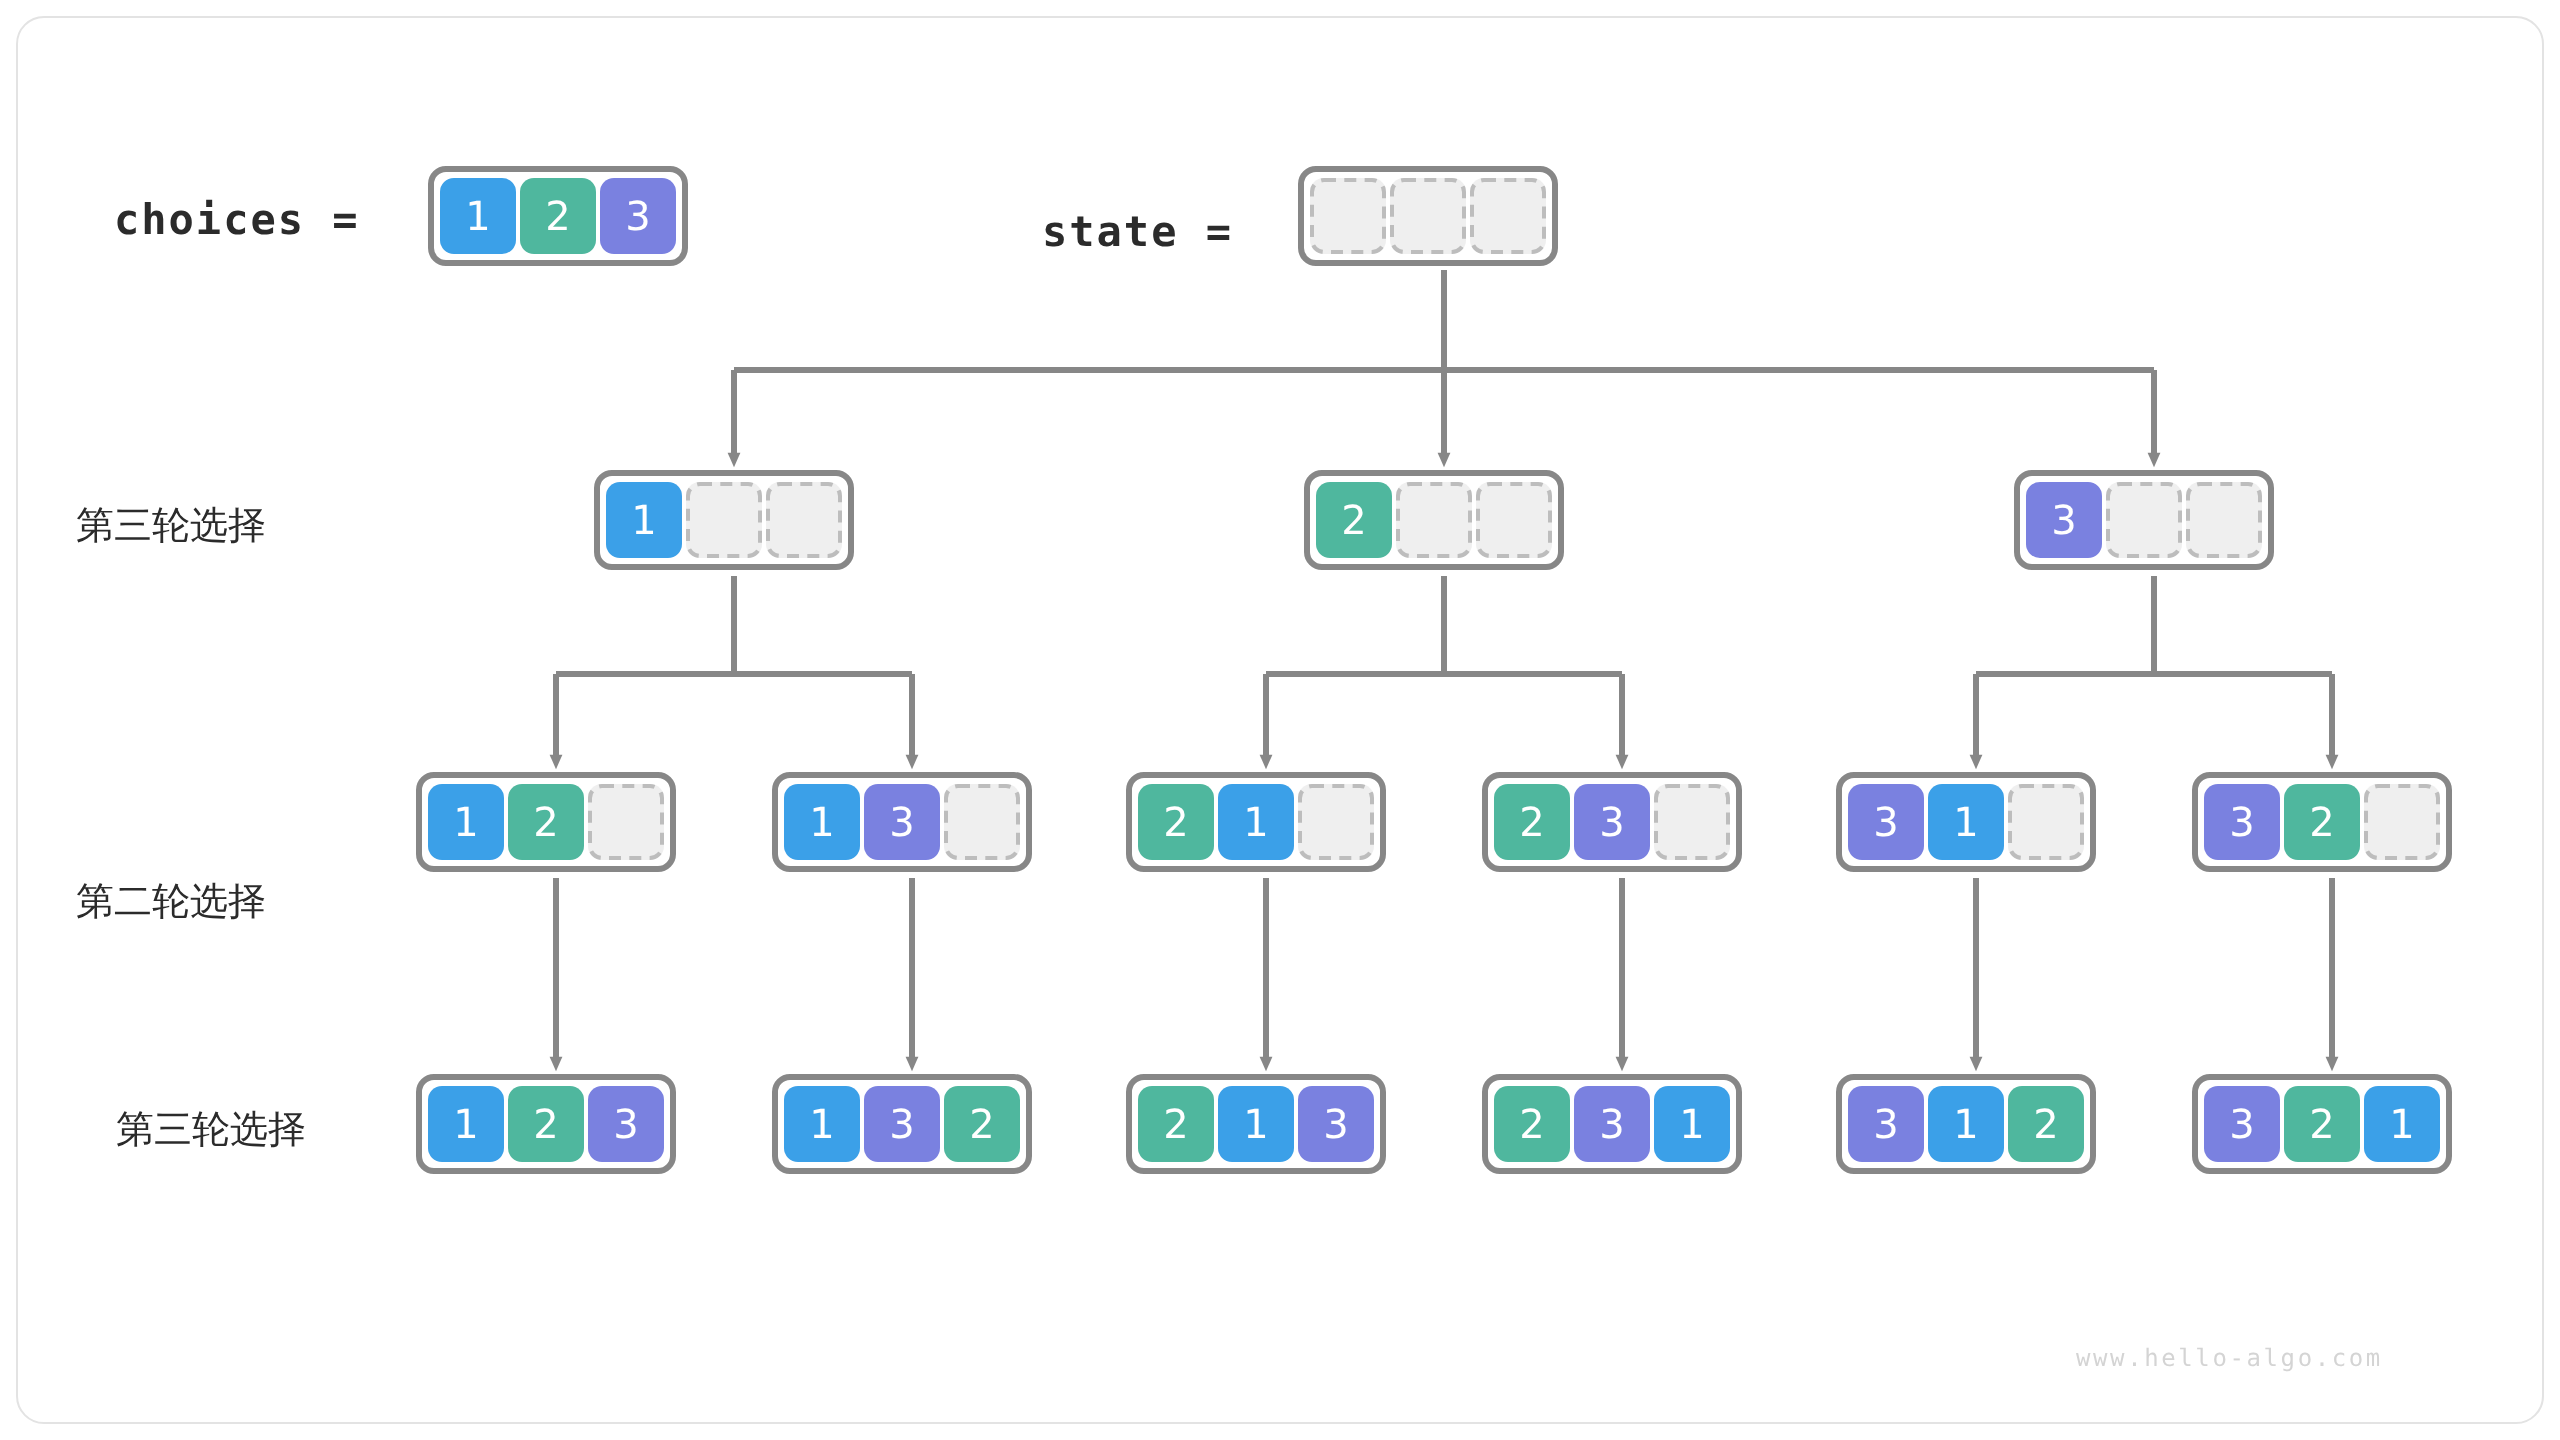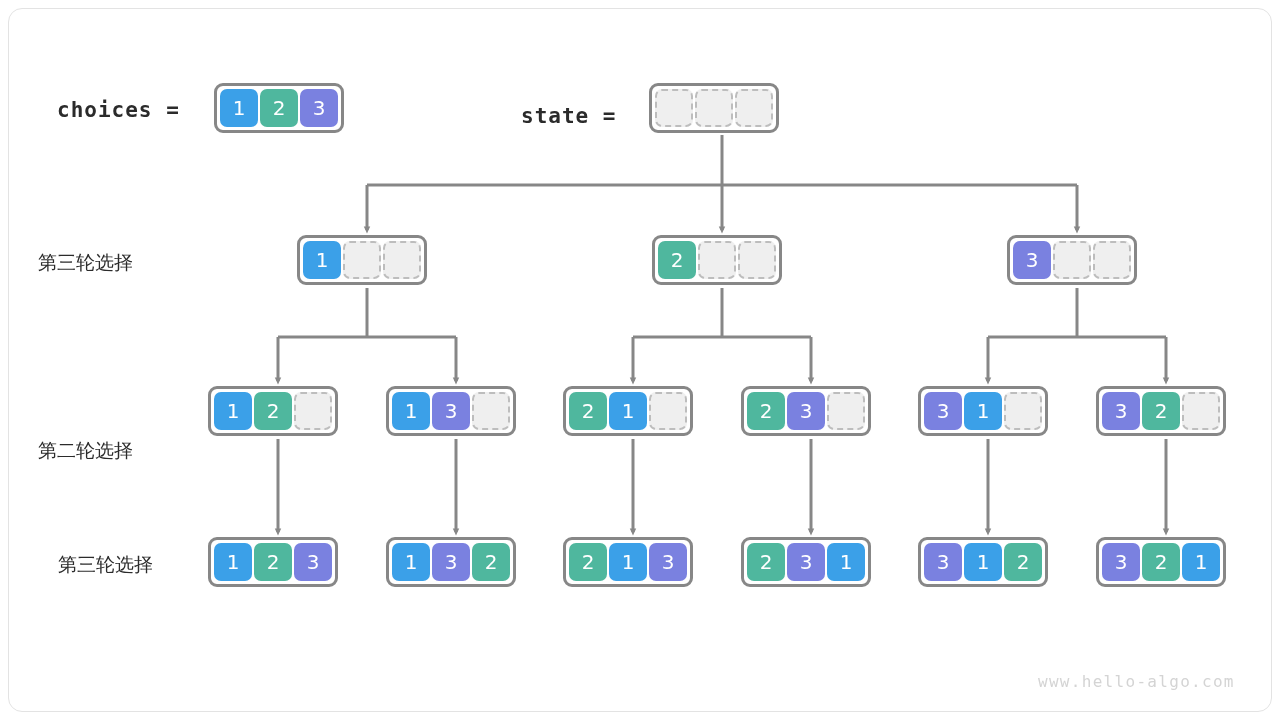--- a/index.html
+++ b/index.html
@@ -47,21 +47,21 @@
   .row-label {
     position: absolute;
     font-family: "DejaVu Sans", sans-serif;
     font-size: 19px;
     color: #2b2b2b;
     white-space: nowrap;
   }
   .watermark {
     position: absolute;
     font-family: "DejaVu Sans Mono", monospace;
-    font-size: 16px;
+    font-size: 12px;
     color: #d4d4d4;
     letter-spacing: 1.3px;
     white-space: nowrap;
   }
   
   .array {
     position: absolute;
     display: flex;
     align-items: center;
     border: 3px solid #878787;

